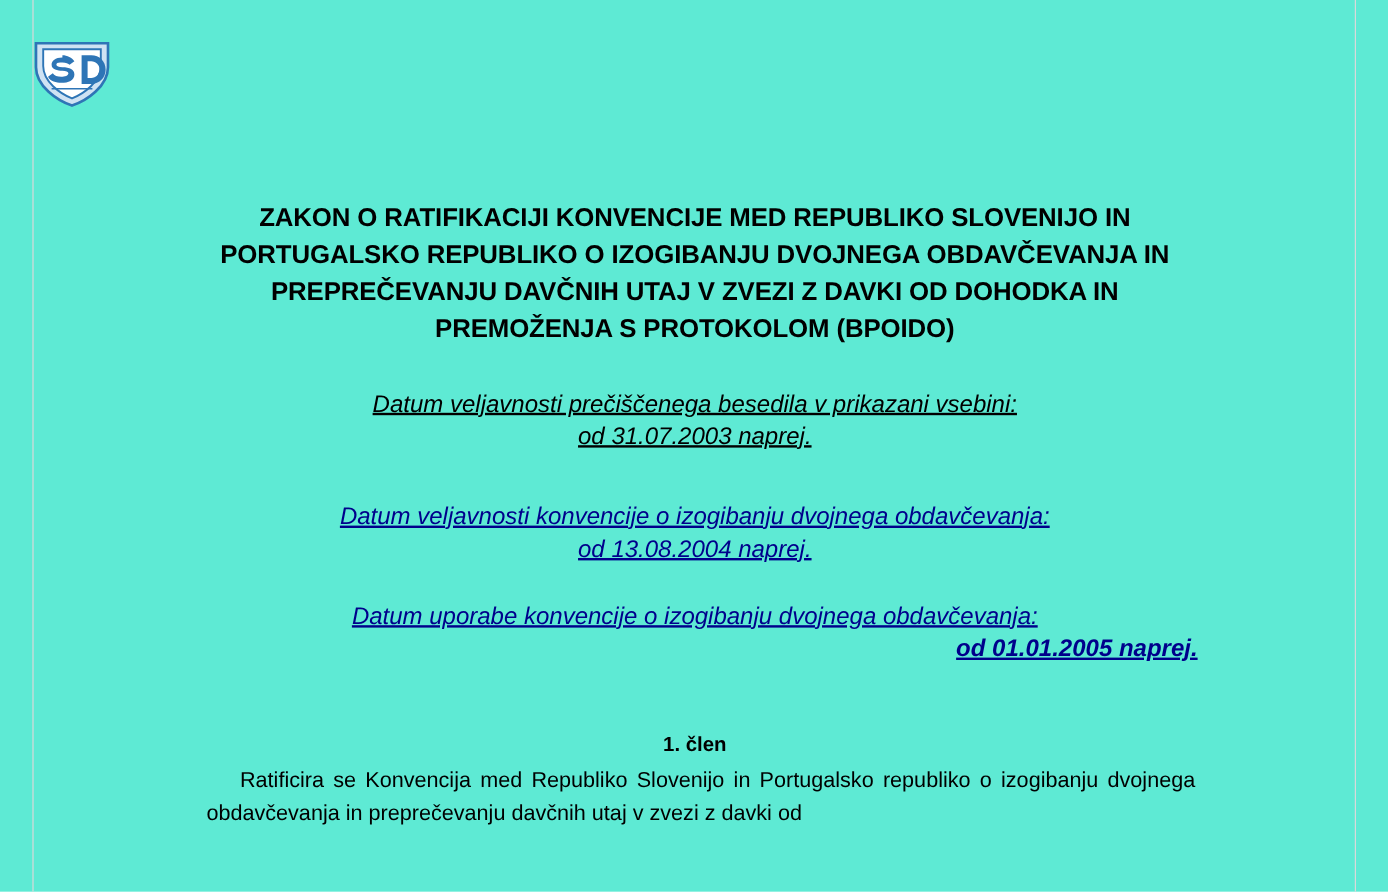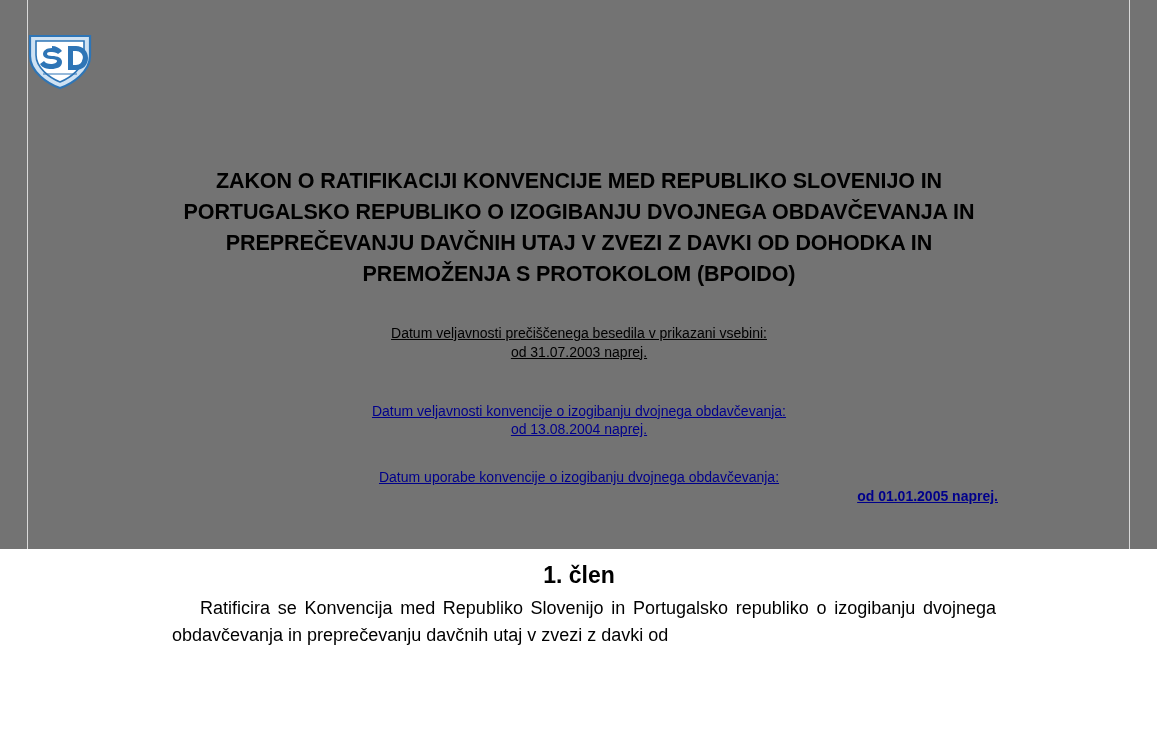--- a/index.html
+++ b/index.html
@@ -12,22 +12,22 @@
     height: 743px;
     overflow: hidden;
     font-family: "Liberation Sans", sans-serif;
     color: #000000;
     position: relative;
   }
 
   .page {
     position: relative;
     width: 1157px;
-    height: 549px;
-    background: #737373;
+    height: 743px;
+    background: #5eead4;
   }
 
   
   .margin-rule {
     position: absolute;
     top: 0;
     bottom: 0;
     width: 1px;
     background: #d9d9d9;
   }
@@ -55,22 +55,23 @@
     padding-top: 166px;
     font-size: 21.5px;
     font-weight: bold;
     line-height: 1.44;
     text-align: center;
     letter-spacing: -0.1px;
   }
 
   .block {
     text-align: center;
-    font-size: 14px;
+    font-size: 20px;
     line-height: 1.35;
+    font-style: italic;
   }
 
   .block .line {
     display: block;
   }
 
   .u {
     text-decoration: underline;
   }
 
@@ -89,21 +90,21 @@
     text-align: center;
     font-size: 18.5px;
   }
   .gazette .small {
     font-size: 16px;
   }
 
   .article-head {
     margin-top: 56px;
     text-align: center;
-    font-size: 23px;
+    font-size: 17px;
     font-weight: bold;
   }
 
   .body-par {
     margin-top: 6px;
     font-size: 18px;
     line-height: 1.5;
     text-align: justify;
     text-indent: 28px;
     padding: 0 2px 0 12px;

